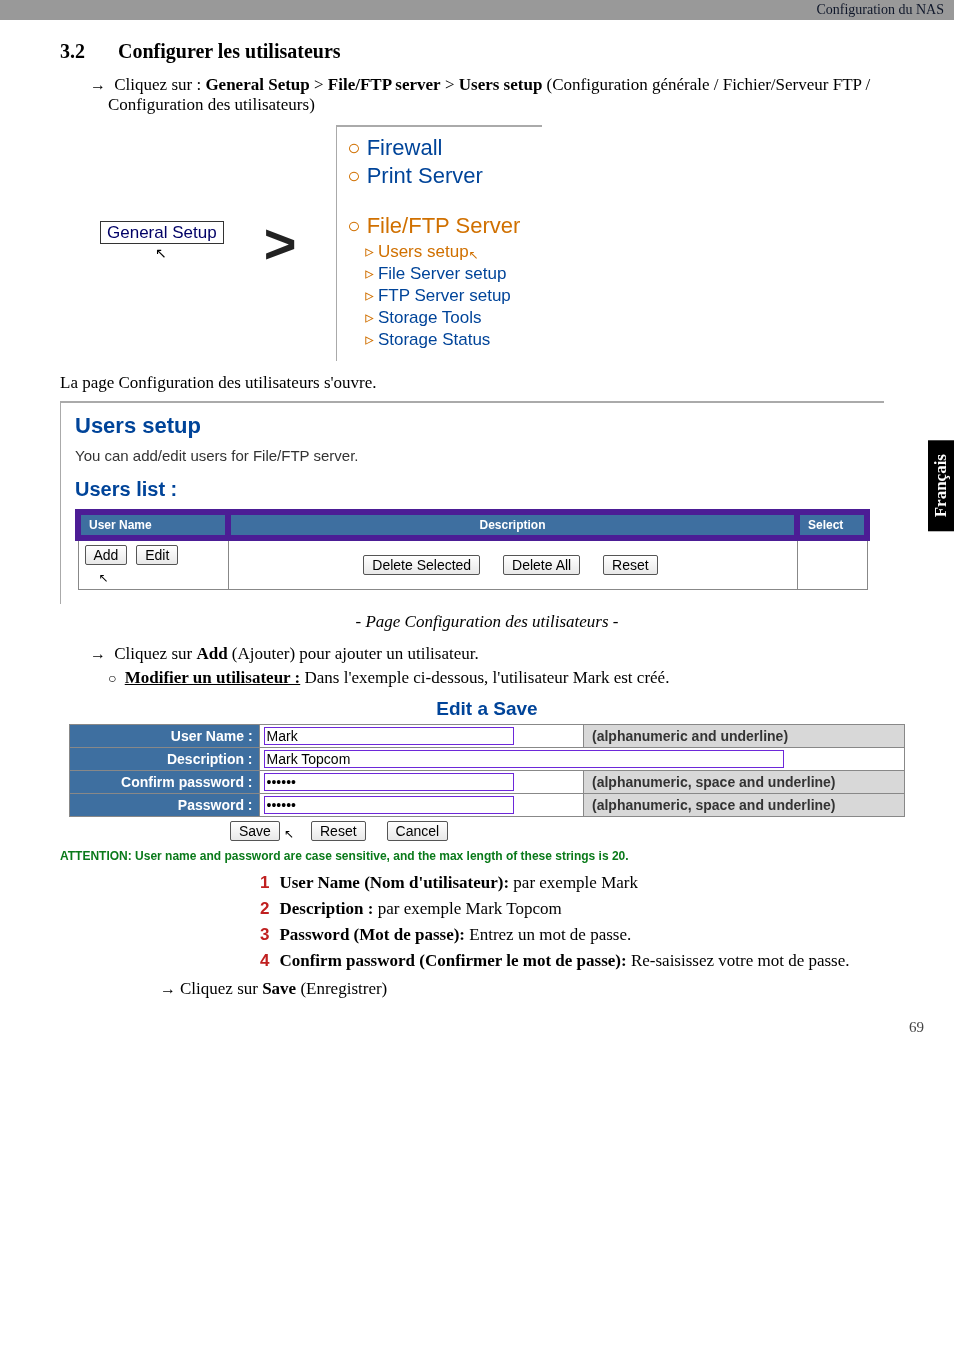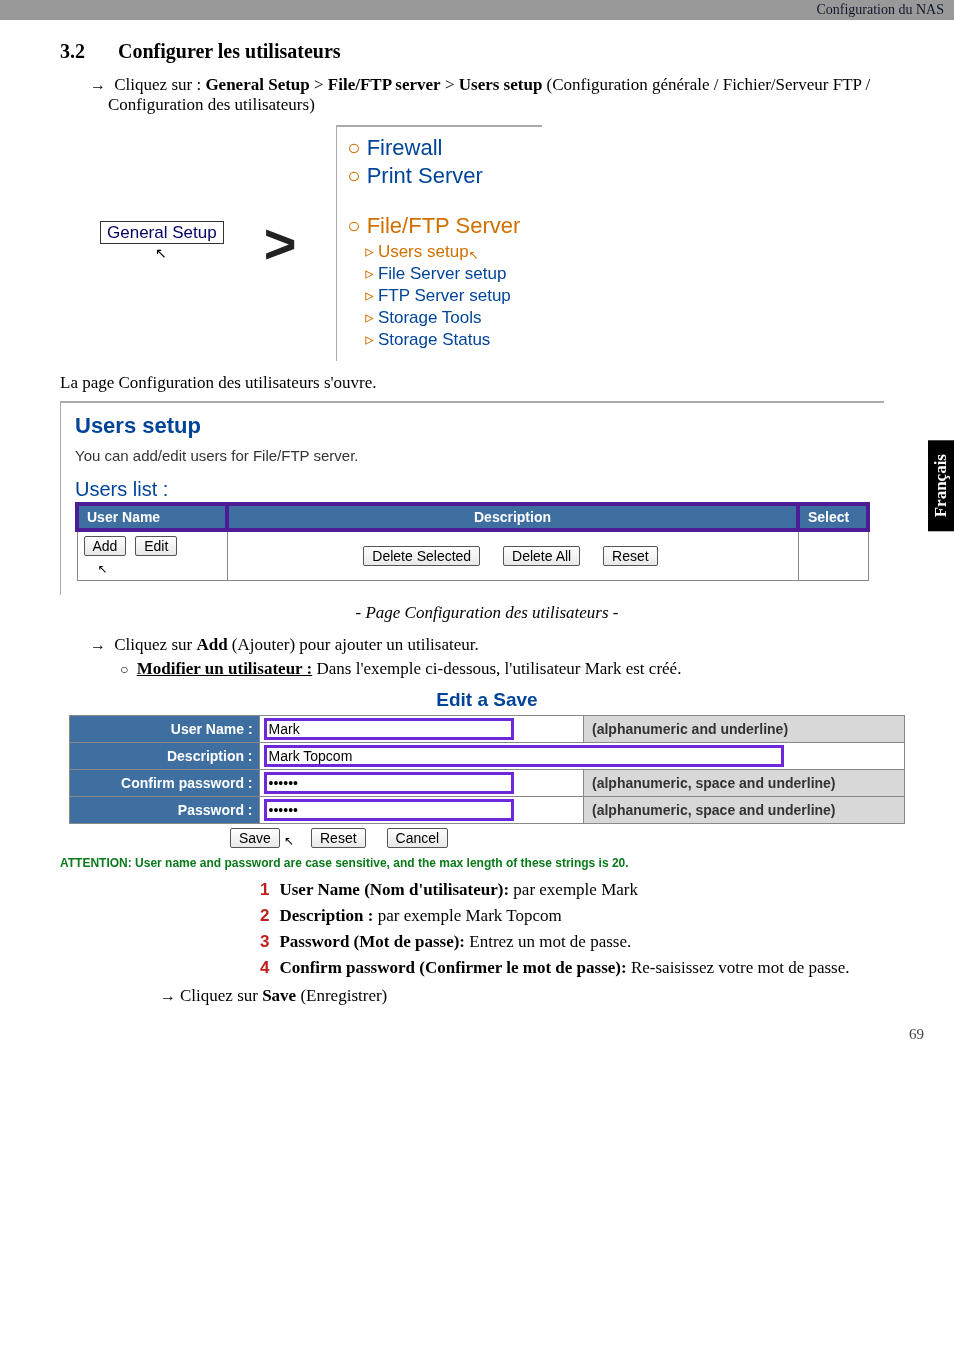--- a/index.html
+++ b/index.html
@@ -100,35 +100,35 @@
     font-size: 22px;
     margin-bottom: 8px;
   }
   .users-setup-sub {
     color: #333;
     font-size: 15px;
     margin-bottom: 14px;
   }
   .users-list-title {
     color: #004499;
-    font-weight: normal;
+    font-weight: bold;
     font-size: 20px;
-    margin-bottom: 1px;
+    margin-bottom: 8px;
   }
   .tbl {
     width: 100%;
     border-collapse: collapse;
   }
   .tbl th {
     background: #3e6fa0;
     color: #fff;
     font-weight: bold;
-    font-size: 14px;
+    font-size: 12px;
     padding: 3px 8px;
-    border: 4px solid #4c1d95;
+    border: 6px solid #4c1d95;
     text-align: left;
   }
   .tbl td {
     border: 1px solid #888;
     padding: 4px 6px;
     background: #fff;
   }
   .th-description { text-align: center !important; }
   .th-select { width: 70px; }
   .th-username { width: 150px; }
@@ -142,21 +142,21 @@
     border-radius: 2px;
     margin-right: 4px;
     color: #000;
   }
   .caption {
     text-align: center;
     font-style: italic;
     margin: 8px 0 12px 0;
   }
   .sub-bullet {
-    margin-left: 60px;
+    margin-left: 48px;
     margin-bottom: 10px;
     text-indent: -18px;
     padding-left: 18px;
   }
   .edit-title {
     color: #004499;
     font-weight: bold;
     font-size: 19px;
     text-align: center;
     font-family: Arial, sans-serif;
@@ -181,21 +181,21 @@
     padding-right: 6px;
     width: 190px;
   }
   .form-tbl .hint {
     font-weight: bold;
     color: #333;
     background: #d8d8d8;
     padding-left: 8px;
   }
   .form-tbl input {
-    border: 3px solid #6d28d9;
+    border: 1px solid #6d28d9;
     width: 250px;
     font-family: Arial, sans-serif;
     font-size: 14px;
     padding: 0 2px;
   }
   .btn-row {
     text-align: left;
     padding: 4px 0 4px 170px;
   }
   .attention {

